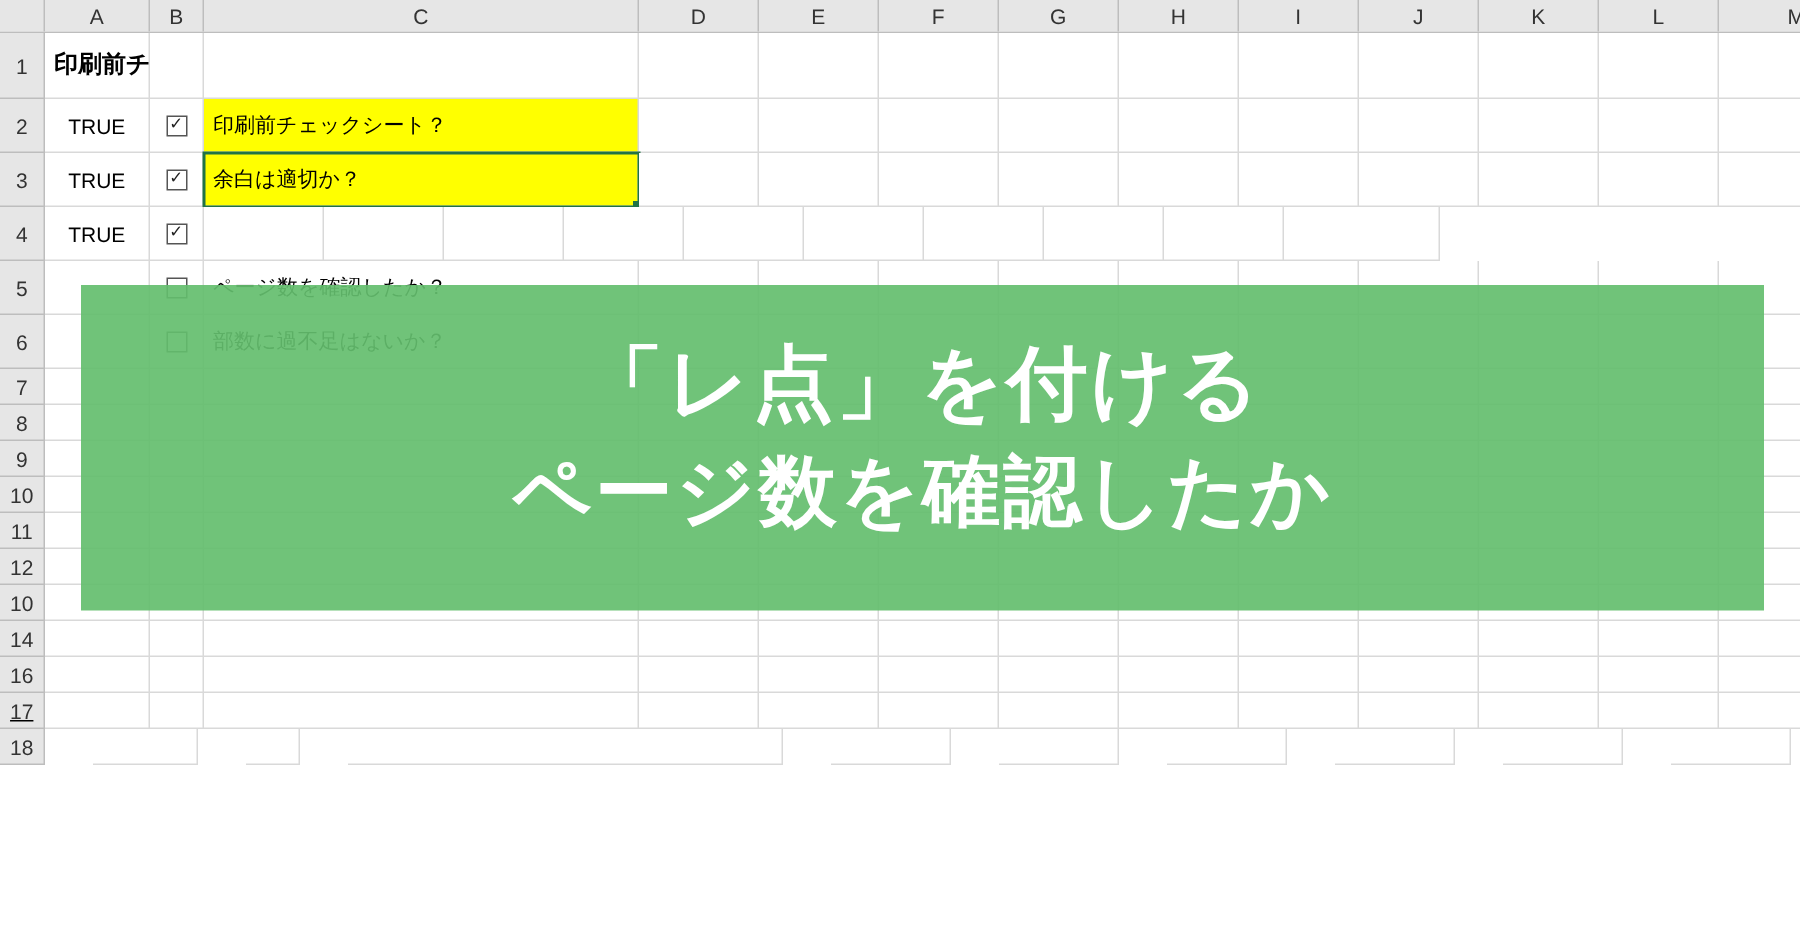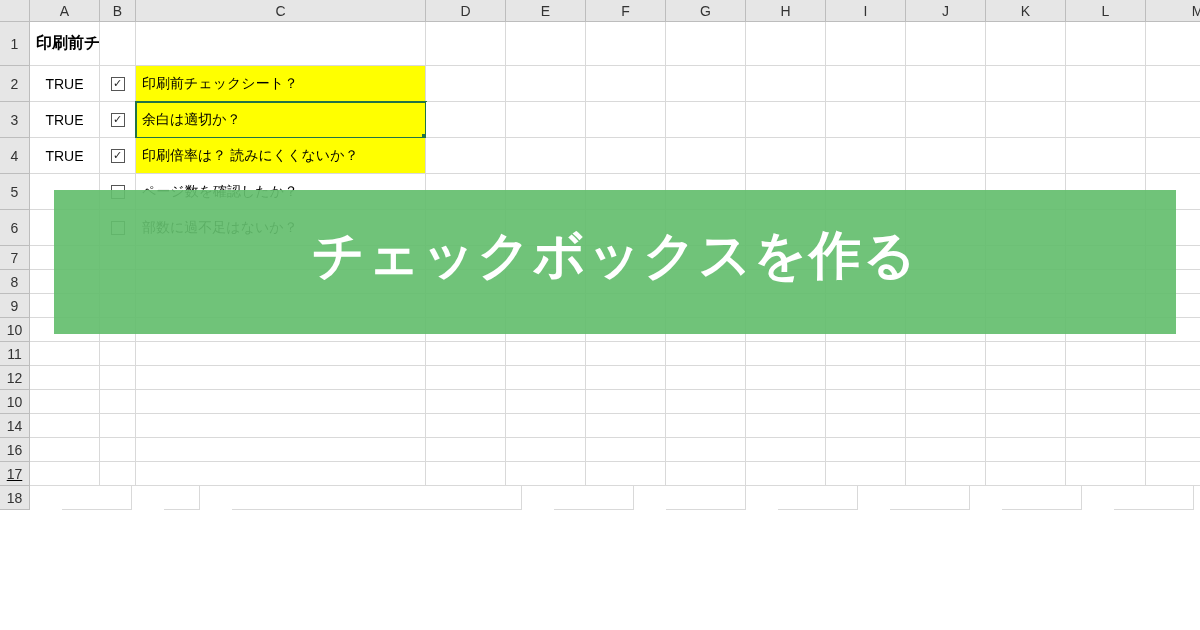--- a/index.html
+++ b/index.html
@@ -190,23 +190,20 @@
         <div class="cell" style="width: 104px;"></div>
       </div>
       <div class="row" style="height: 36px;">
         <div class="rh">4</div>
         <div class="cell center" style="width: 70px;">
           <span>TRUE</span>
         </div>
         <div class="cell center" style="width: 36px;">
           <span class="chk">✓</span>
         </div>
-        <div class="cell yellow" style="width: 290px;">
-          <span>印刷倍率は？ 読みにくくないか？</span>
-        </div>
         <div class="cell" style="width: 80px;"></div>
         <div class="cell" style="width: 80px;"></div>
         <div class="cell" style="width: 80px;"></div>
         <div class="cell" style="width: 80px;"></div>
         <div class="cell" style="width: 80px;"></div>
         <div class="cell" style="width: 80px;"></div>
         <div class="cell" style="width: 80px;"></div>
         <div class="cell" style="width: 80px;"></div>
         <div class="cell" style="width: 80px;"></div>
         <div class="cell" style="width: 104px;"></div>
@@ -427,15 +424,16 @@
         <div class="cell" style="width: 80px;"></div>
         <div class="cell" style="width: 80px;"></div>
         <div class="cell" style="width: 80px;"></div>
         <div class="cell" style="width: 80px;"></div>
         <div class="cell" style="width: 80px;"></div>
         <div class="cell" style="width: 104px;"></div>
       </div>
     </div>
 
   <div class="banner">
-    <div class="l2">チェックボックスを作る</div>
+    <div>「レ点」を付ける</div>
+    <div class="l2">ページ数を確認したか</div>
   </div>
 </div>
 
 </body></html>

